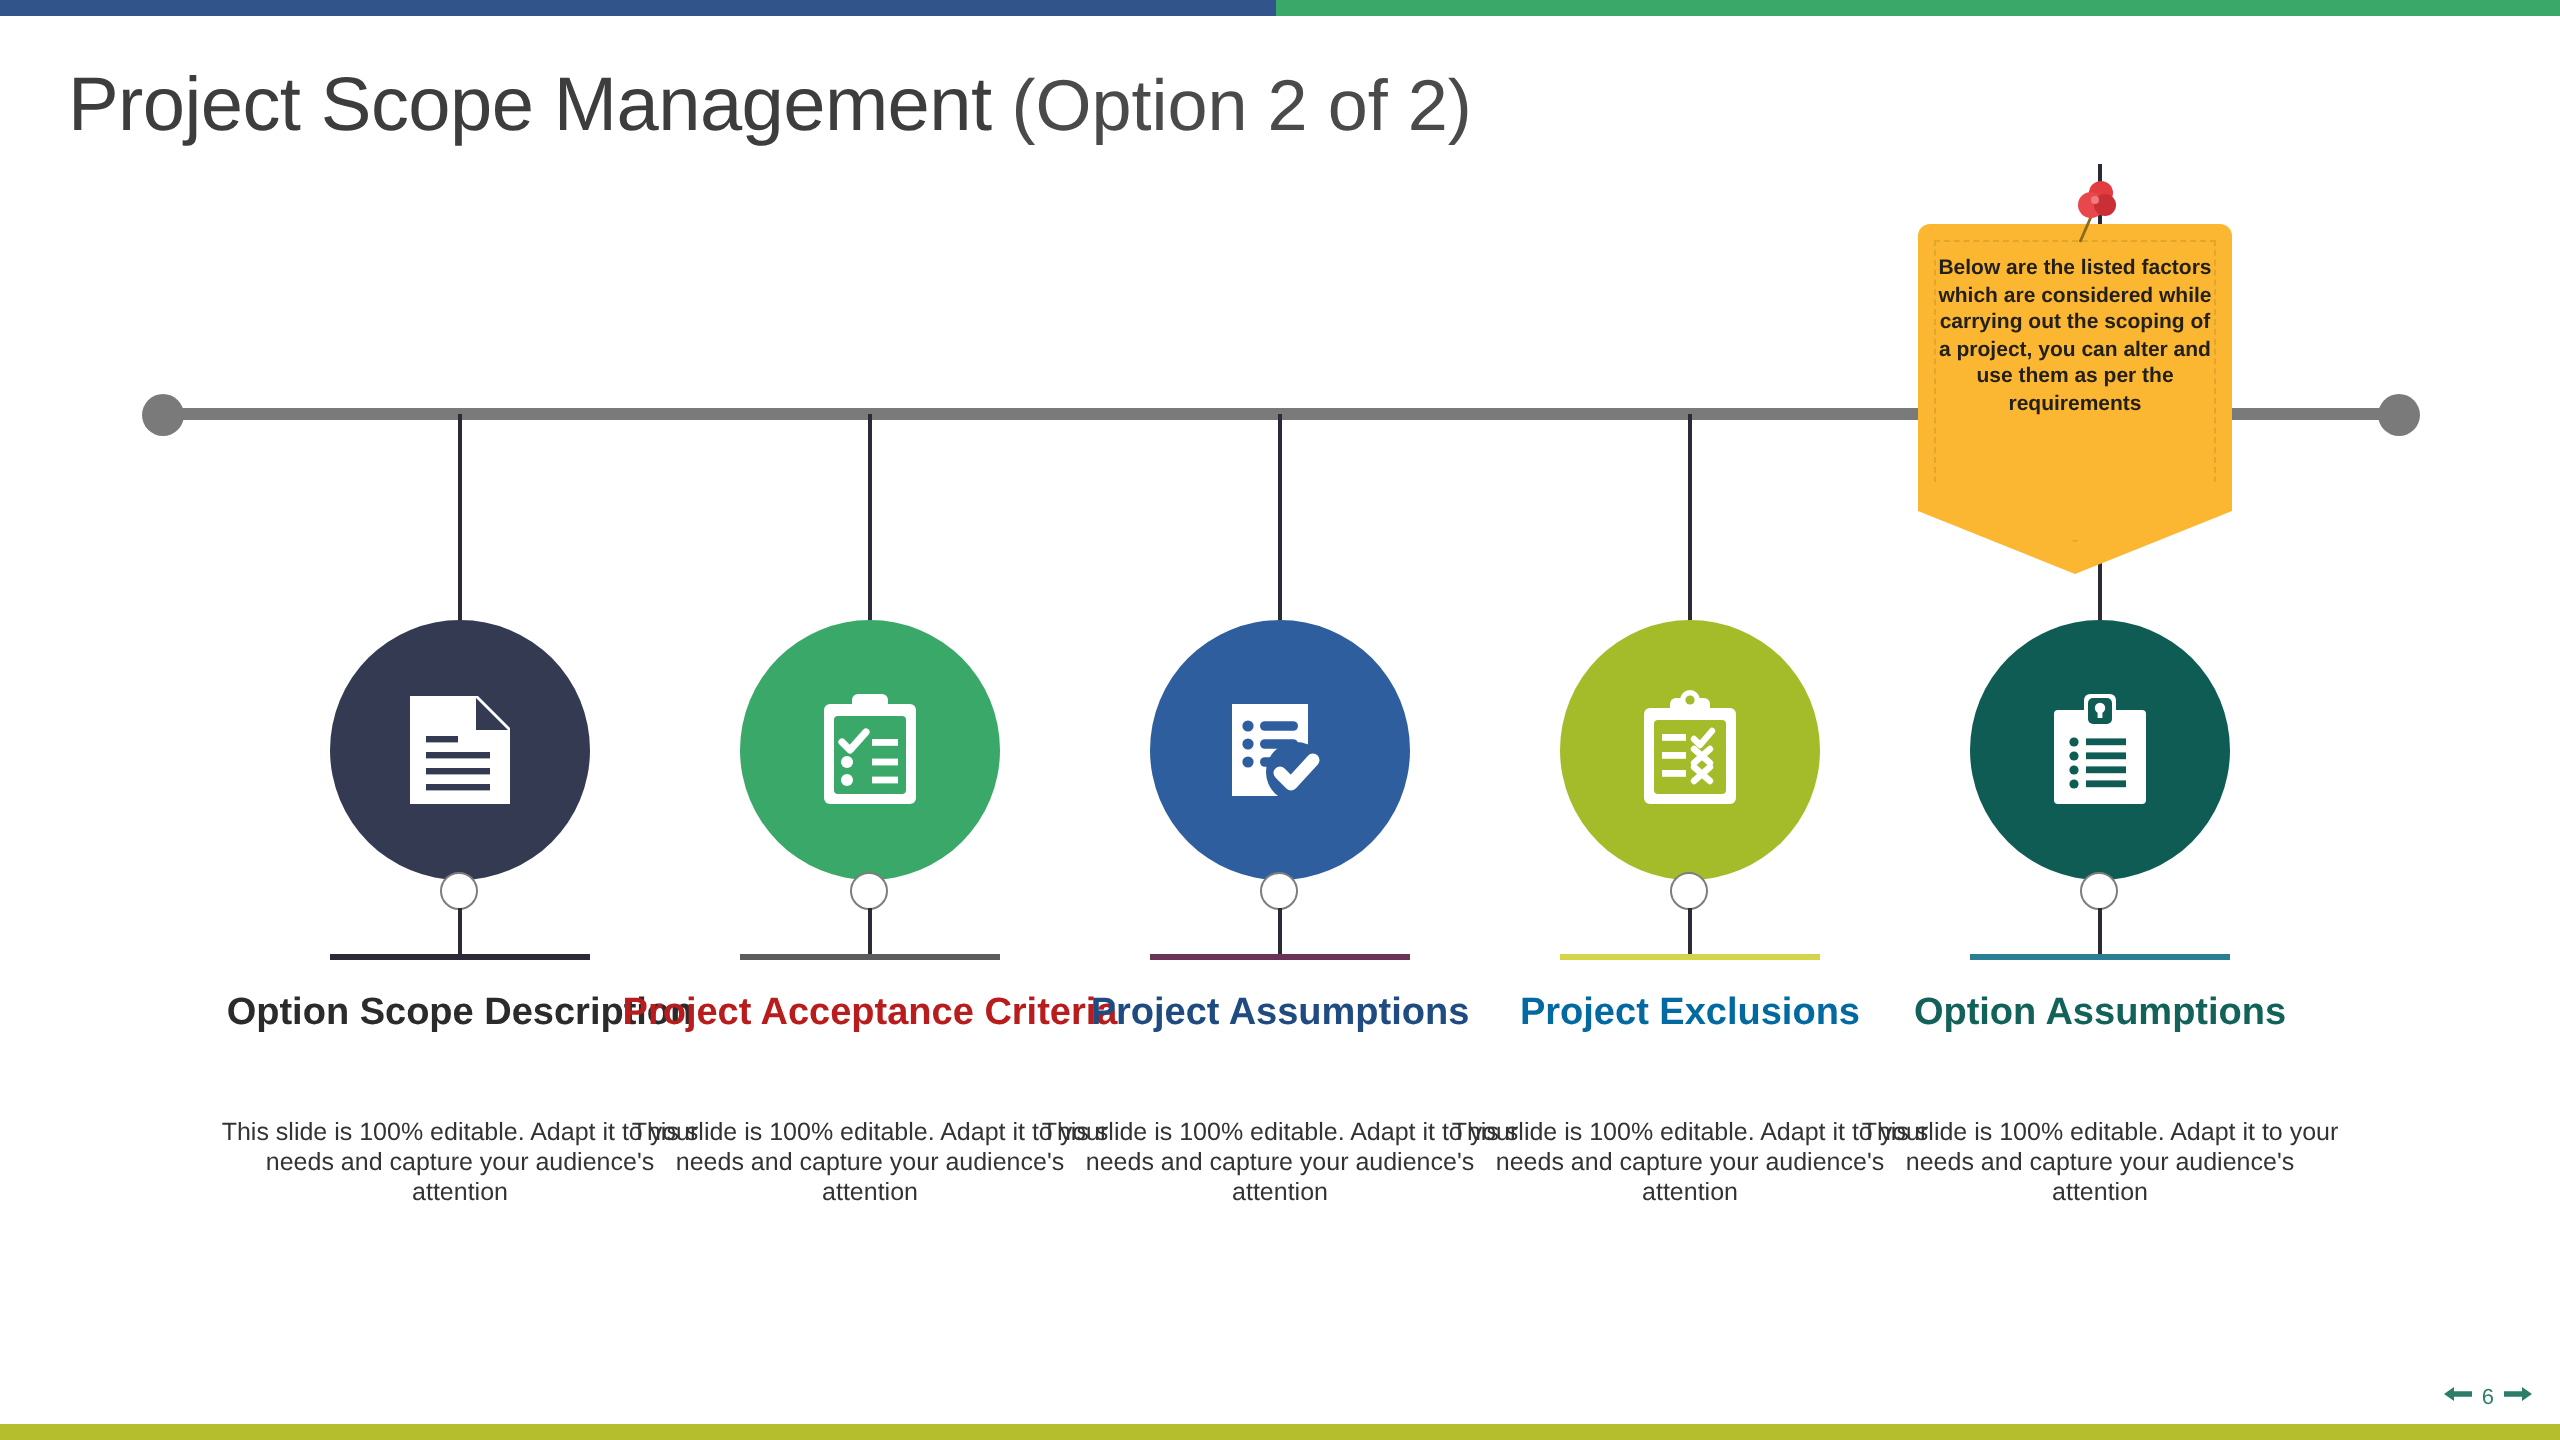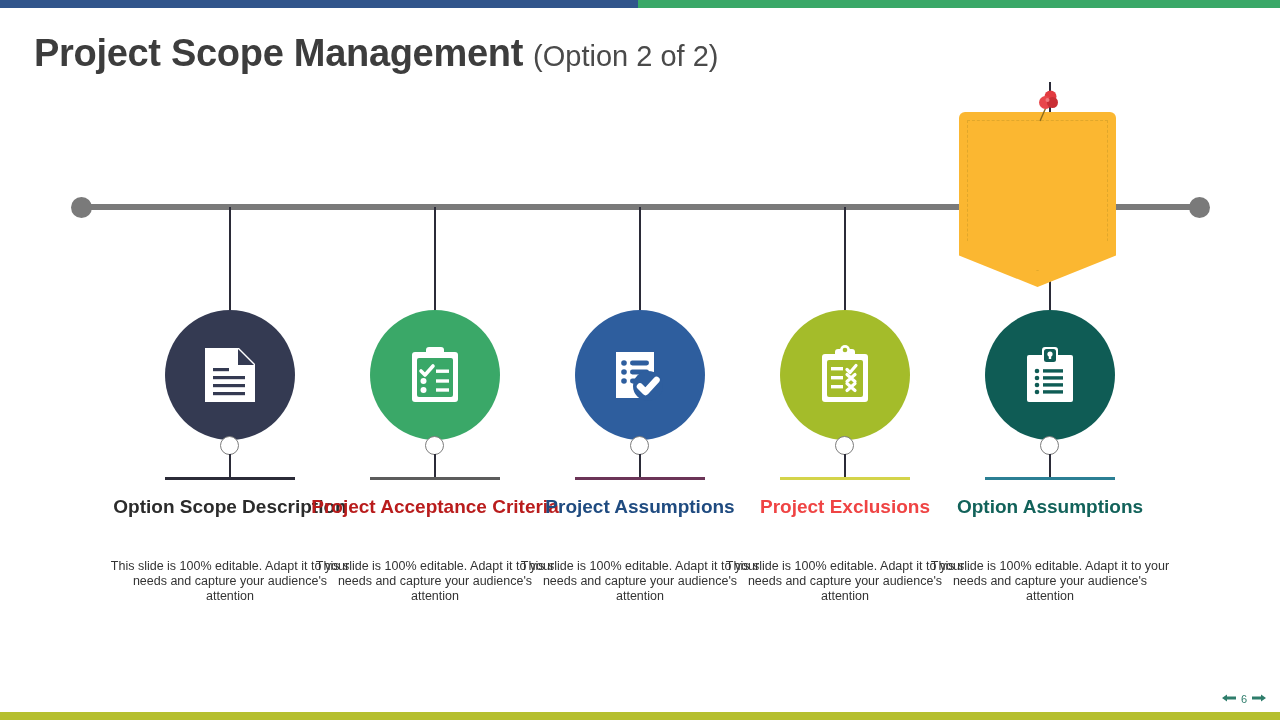--- a/index.html
+++ b/index.html
@@ -37,26 +37,26 @@
 
   
   #title-wrap {
     position: absolute;
     left: 34px;
     top: 32px;
     white-space: nowrap;
   }
   #title-main {
     font-size: 38px;
-    font-weight: bold;
+    font-weight: normal;
     color: #3d3d3d;
     letter-spacing: -0.3px;
   }
   #title-sub {
-    font-size: 29px;
+    font-size: 36px;
     font-weight: normal;
     color: #4a4a4a;
     margin-left: 10px;
   }
 
   
   #axis-line {
     position: absolute;
     left: 81px;
     top: 204px;
@@ -317,21 +317,21 @@
         <rect x="17" y="41" width="12" height="3.4" fill="#ffffff"></rect>
         <path d="M33 25.5 l3 3 l6 -7" stroke="#ffffff" stroke-width="3.2" fill="none" stroke-linecap="round" stroke-linejoin="round"></path>
         <path d="M33 30.5 l8 7 M41 30.5 l-8 7" stroke="#ffffff" stroke-width="3.2" stroke-linecap="round"></path>
         <path d="M33 39.5 l8 7 M41 39.5 l-8 7" stroke="#ffffff" stroke-width="3.2" stroke-linecap="round"></path>
       </svg>
         </div>
      </div>
      <div class="dot"></div>
      <div class="dot-stem"></div>
      <div class="underline" style="background:#d4d44a"></div>
-     <div class="node-title" style="color:#ef4444">Project Exclusions</div>
+     <div class="node-title" style="color:#0369a1">Project Exclusions</div>
      <div class="node-desc">This slide is 100% editable. Adapt it to your needs and capture your audience's attention</div>
     </div>
     <div class="node" style="left: 1050px;">
       <div class="stem-callout"></div>
      <div class="bubble" style="background:#0f5c55">
        <div class="icon-holder">
           <svg width="62" height="62" viewBox="0 0 62 62">
         <rect x="8" y="11" width="46" height="47" rx="2" fill="#ffffff"></rect>
         <rect x="23" y="3" width="16" height="17" rx="3" fill="#ffffff"></rect>
         <rect x="25" y="5" width="12" height="13" rx="2.5" fill="#0f5c55"></rect>
@@ -352,20 +352,21 @@
      <div class="dot-stem"></div>
      <div class="underline" style="background:#2b7f94"></div>
      <div class="node-title" style="color:#12625a">Option Assumptions</div>
      <div class="node-desc">This slide is 100% editable. Adapt it to your needs and capture your audience's attention</div>
     </div>
   </div>
 
 <div id="callout">
   <div id="callout-shape"></div>
   <div id="callout-dash"></div>
+  <div id="callout-text">Below are the listed factors which are considered while carrying out the scoping of a project, you can alter and use them as per the requirements</div>
 </div>
 <div id="pin">
   <svg width="36" height="34" viewBox="0 0 36 34">
     <line x1="17" y1="17" x2="10" y2="33" stroke="#8a6a1d" stroke-width="1.4"></line>
     <circle cx="20.5" cy="8.5" r="6" fill="#e23b40"></circle>
     <circle cx="15.5" cy="14.5" r="6.5" fill="#e8474c"></circle>
     <circle cx="22.5" cy="14.5" r="5.5" fill="#c92f35"></circle>
     <circle cx="17.5" cy="12.0" r="2.0" fill="#f07b7f"></circle>
   </svg>
 </div>

